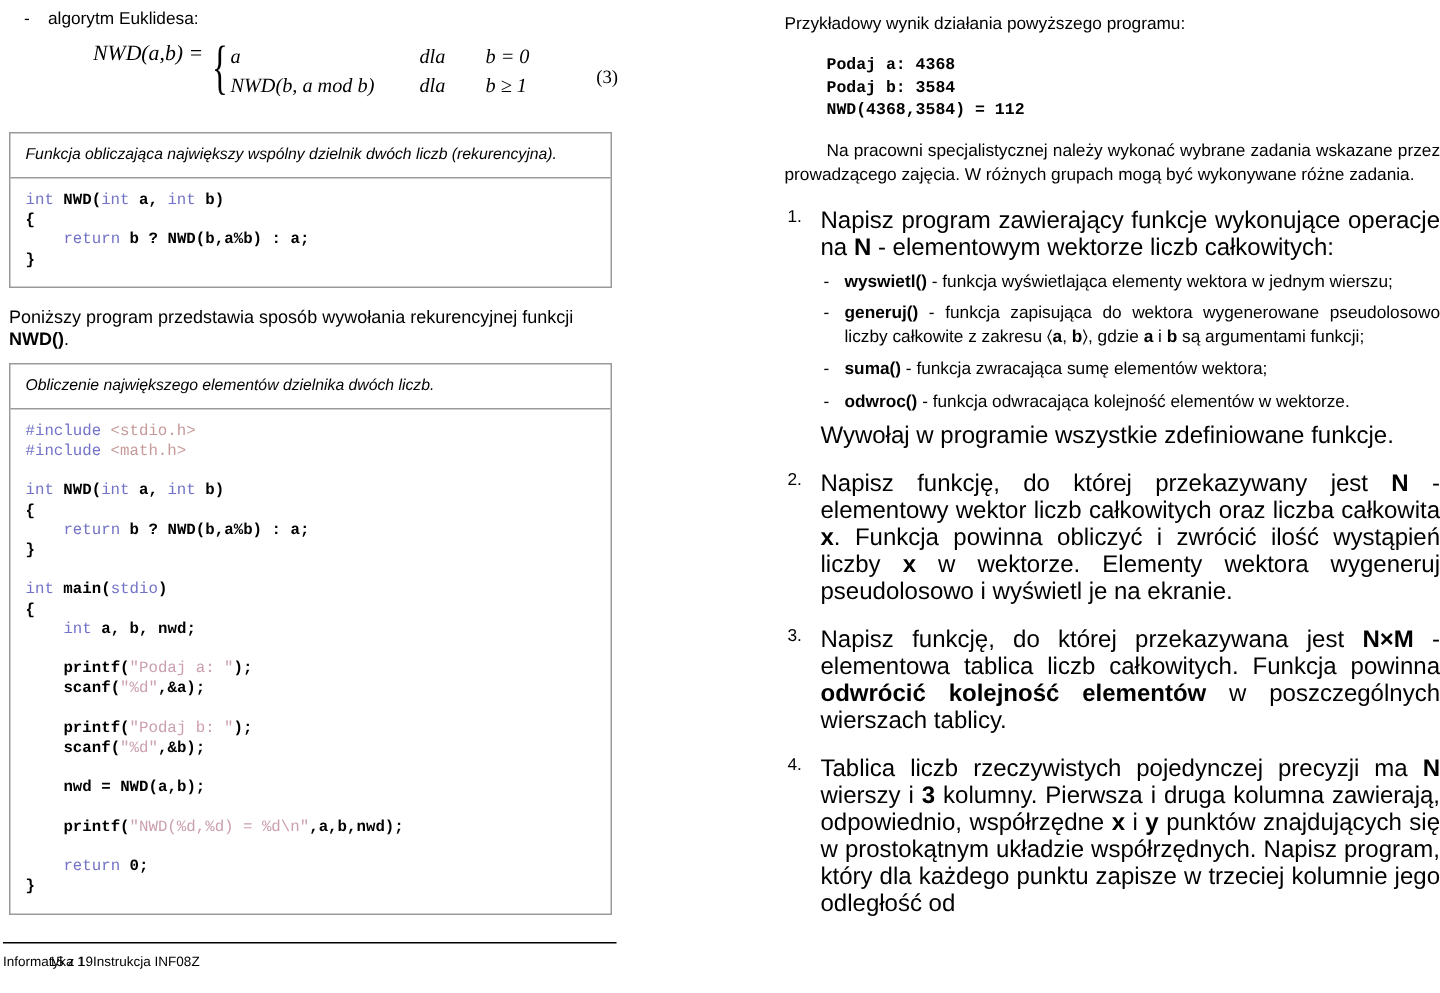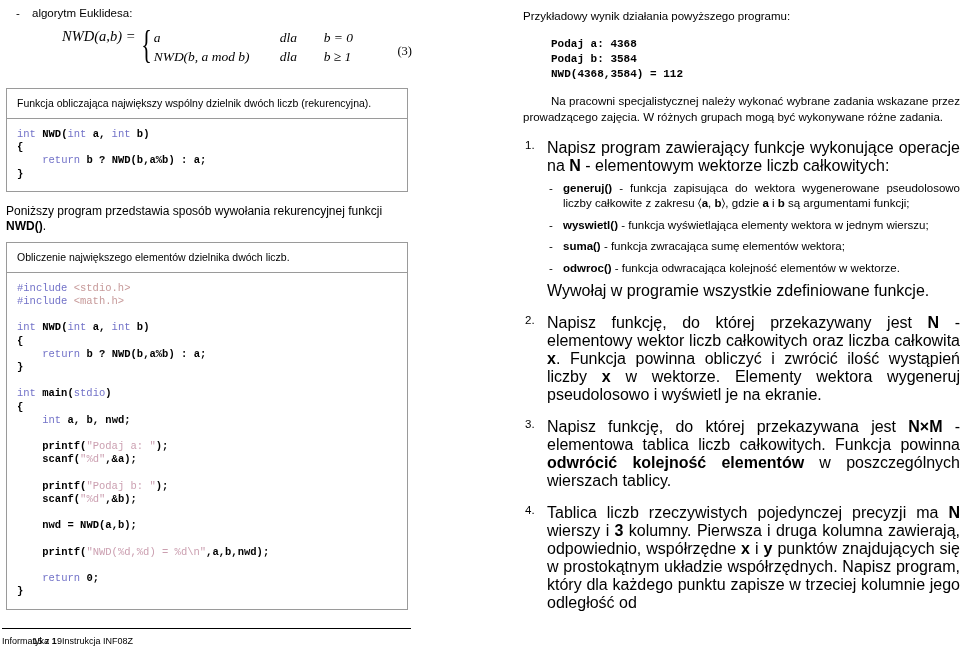--- a/index.html
+++ b/index.html
@@ -87,20 +87,21 @@
   .listing {
     border: 1px solid #9a9a9a;
     margin: 8px 4px 0 4px;
     background: #ffffff;
   }
   .listing .caption {
     font-size: 10.5px;
     padding: 8px 10px 8px 10px;
     border-bottom: 1px solid #9a9a9a;
     line-height: 13px;
+    font-style: italic;
   }
   .listing pre.code {
     margin: 0;
     padding: 9px 10px 10px 10px;
     font-family: "Liberation Mono", monospace;
     font-size: 10.5px;
     line-height: 13.2px;
     white-space: pre;
     color: #000000;
   }
@@ -294,22 +295,22 @@
 Podaj b: 3584
 NWD(4368,3584) = 112</pre>
 
 
     <div class="rtext indent-para">Na pracowni specjalistycznej należy wykonać wybrane zadania wskazane przez prowadzącego zajęcia. W różnych grupach mogą być wykonywane różne zadania.</div>
 
     <ol class="tasks">
         <li>
           <div class="tight">Napisz program zawierający funkcje wykonujące operacje na <b>N</b> - elementowym wektorze liczb całkowitych:</div>
           <ul class="subs">
+            <li><b>wyswietl()</b> - funkcja wyświetlająca elementy wektora w jednym wierszu;</li>
             <li><b>generuj()</b> - funkcja zapisująca do wektora wygenerowane pseudolosowo liczby całkowite z zakresu 〈<b>a</b>, <b>b</b>〉, gdzie <b>a</b> i <b>b</b> są argumentami funkcji;</li>
-            <li><b>wyswietl()</b> - funkcja wyświetlająca elementy wektora w jednym wierszu;</li>
             <li><b>suma()</b> - funkcja zwracająca sumę elementów wektora;</li>
             <li><b>odwroc()</b> - funkcja odwracająca kolejność elementów w wektorze.</li>
           </ul>
           <div class="tight after-list">Wywołaj w programie wszystkie zdefiniowane funkcje.</div>
         </li>
         <li>
           <div class="tight">Napisz funkcję, do której przekazywany jest <b>N</b> - elementowy wektor liczb całkowitych oraz liczba całkowita <b>x</b>. Funkcja powinna obliczyć i zwrócić ilość wystąpień liczby <b>x</b> w wektorze. Elementy wektora wygeneruj pseudolosowo i wyświetl je na ekranie.</div>
         </li>
         <li>
           <div class="tight">Napisz funkcję, do której przekazywana jest <b>N×M</b> - elementowa tablica liczb całkowitych. Funkcja powinna <b>odwrócić kolejność elementów</b> w poszczególnych wierszach tablicy.</div>

